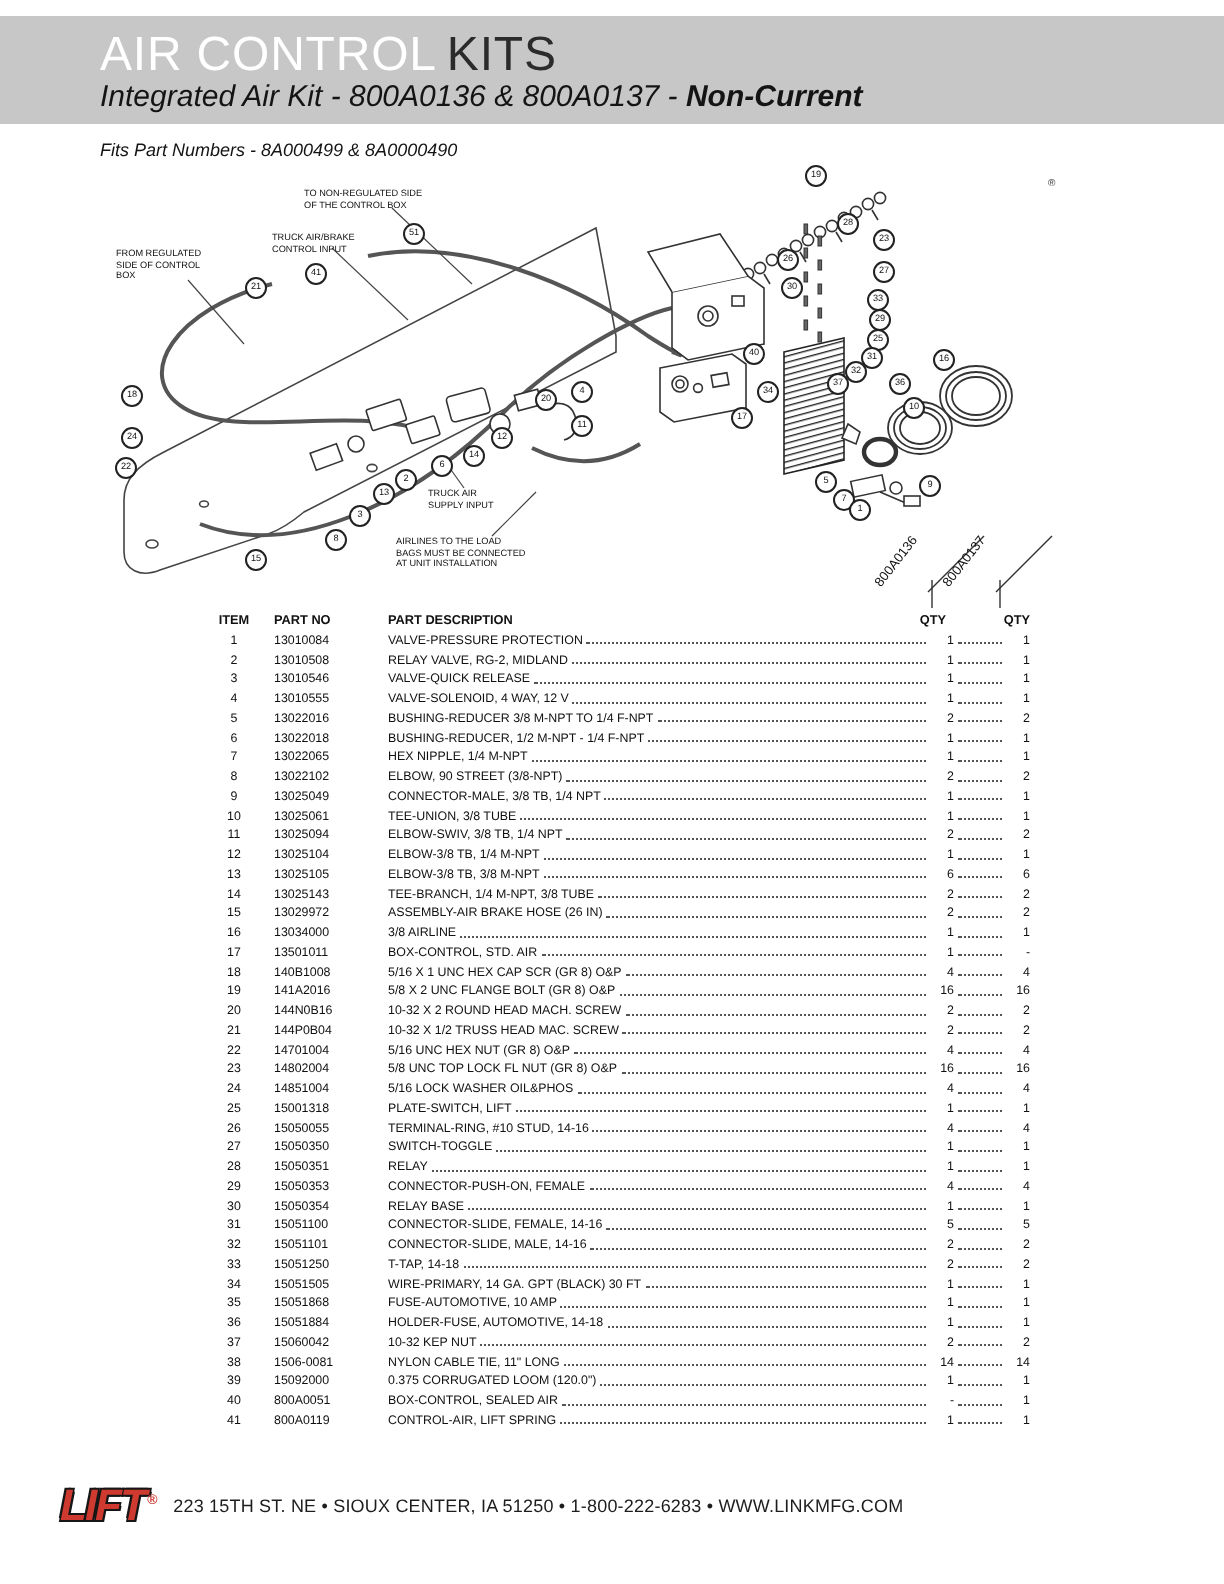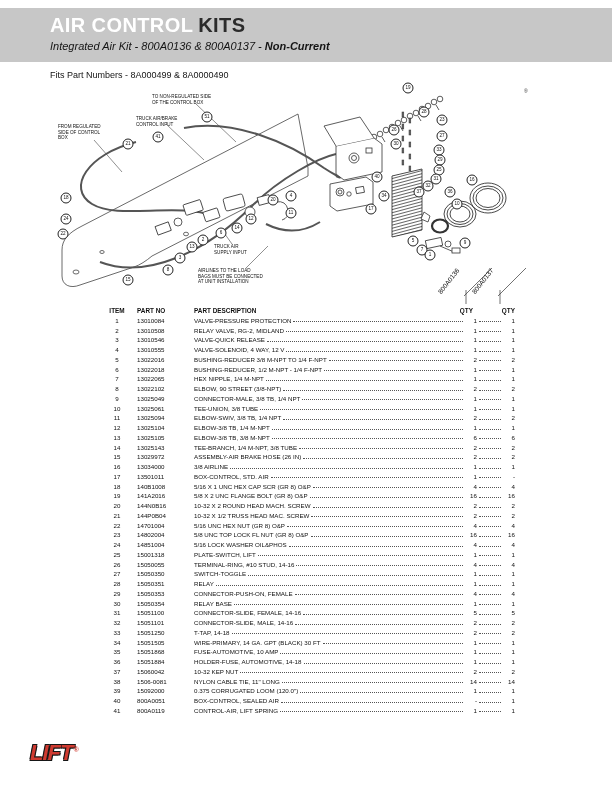--- a/index.html
+++ b/index.html
@@ -1,25 +1,25 @@
 <!DOCTYPE html>
 <html><head>
 <meta charset="utf-8">
 <style>
   html,body{margin:0;padding:0;}
   body{width:612px;height:792px;position:relative;background:#fff;overflow:hidden;
        font-family:"Liberation Sans",sans-serif;color:#111;}
   
   .band{position:absolute;left:0;top:8px;width:612px;height:54px;background:#c7c7c7;}
-  .title{position:absolute;left:50px;top:14px;font-size:20px;font-weight:bold;letter-spacing:.4px;white-space:nowrap;}
+  .title{position:absolute;left:50px;top:14px;font-size:24px;font-weight:normal;letter-spacing:.4px;white-space:nowrap;}
   .title .light{color:#ffffff;}
   .title .dark{color:#2b2b2b;margin-left:5px;}
-  .subtitle{position:absolute;left:50px;top:40px;font-size:11px;font-style:italic;color:#141414;white-space:nowrap;}
+  .subtitle{position:absolute;left:50px;top:40px;font-size:15px;font-style:italic;color:#141414;white-space:nowrap;}
   .subtitle b{font-style:italic;}
-  .fits{position:absolute;left:50px;top:70px;font-size:9px;color:#141414;}
+  .fits{position:absolute;left:50px;top:70px;font-size:9px;font-style:italic;color:#141414;}
   
   .diagram{position:absolute;left:36px;top:84px;width:540px;height:222px;}
   .diagram svg{position:absolute;left:0;top:0;}
   .callout{position:absolute;width:9px;height:9px;border:1px solid #222;border-radius:50%;
            background:#fff;font-size:4.6px;line-height:8px;text-align:center;
            transform:translate(-50%,-50%);z-index:3;}
   .ann{position:absolute;font-size:4.6px;line-height:1.2;white-space:pre-line;z-index:3;
        text-transform:uppercase;color:#111;}
   .rotlabel{position:absolute;font-size:6.6px;color:#111;transform:rotate(-52deg);
             transform-origin:left bottom;white-space:nowrap;z-index:3;}
@@ -610,13 +610,14 @@
         <span class="leader"></span>
         <span class="c-qty">1</span>
         <span class="leader l2"></span>
         <span class="c-qty">1</span>
       </div>
     </div>
 </div>
 
 <div class="footer">
   <span class="logo"><span>LIFT</span><sup>®</sup></span>
+  <span class="addr">223 15TH ST. NE • SIOUX CENTER, IA 51250 • 1-800-222-6283 • WWW.LINKMFG.COM</span>
 </div>
 
 </body></html>

